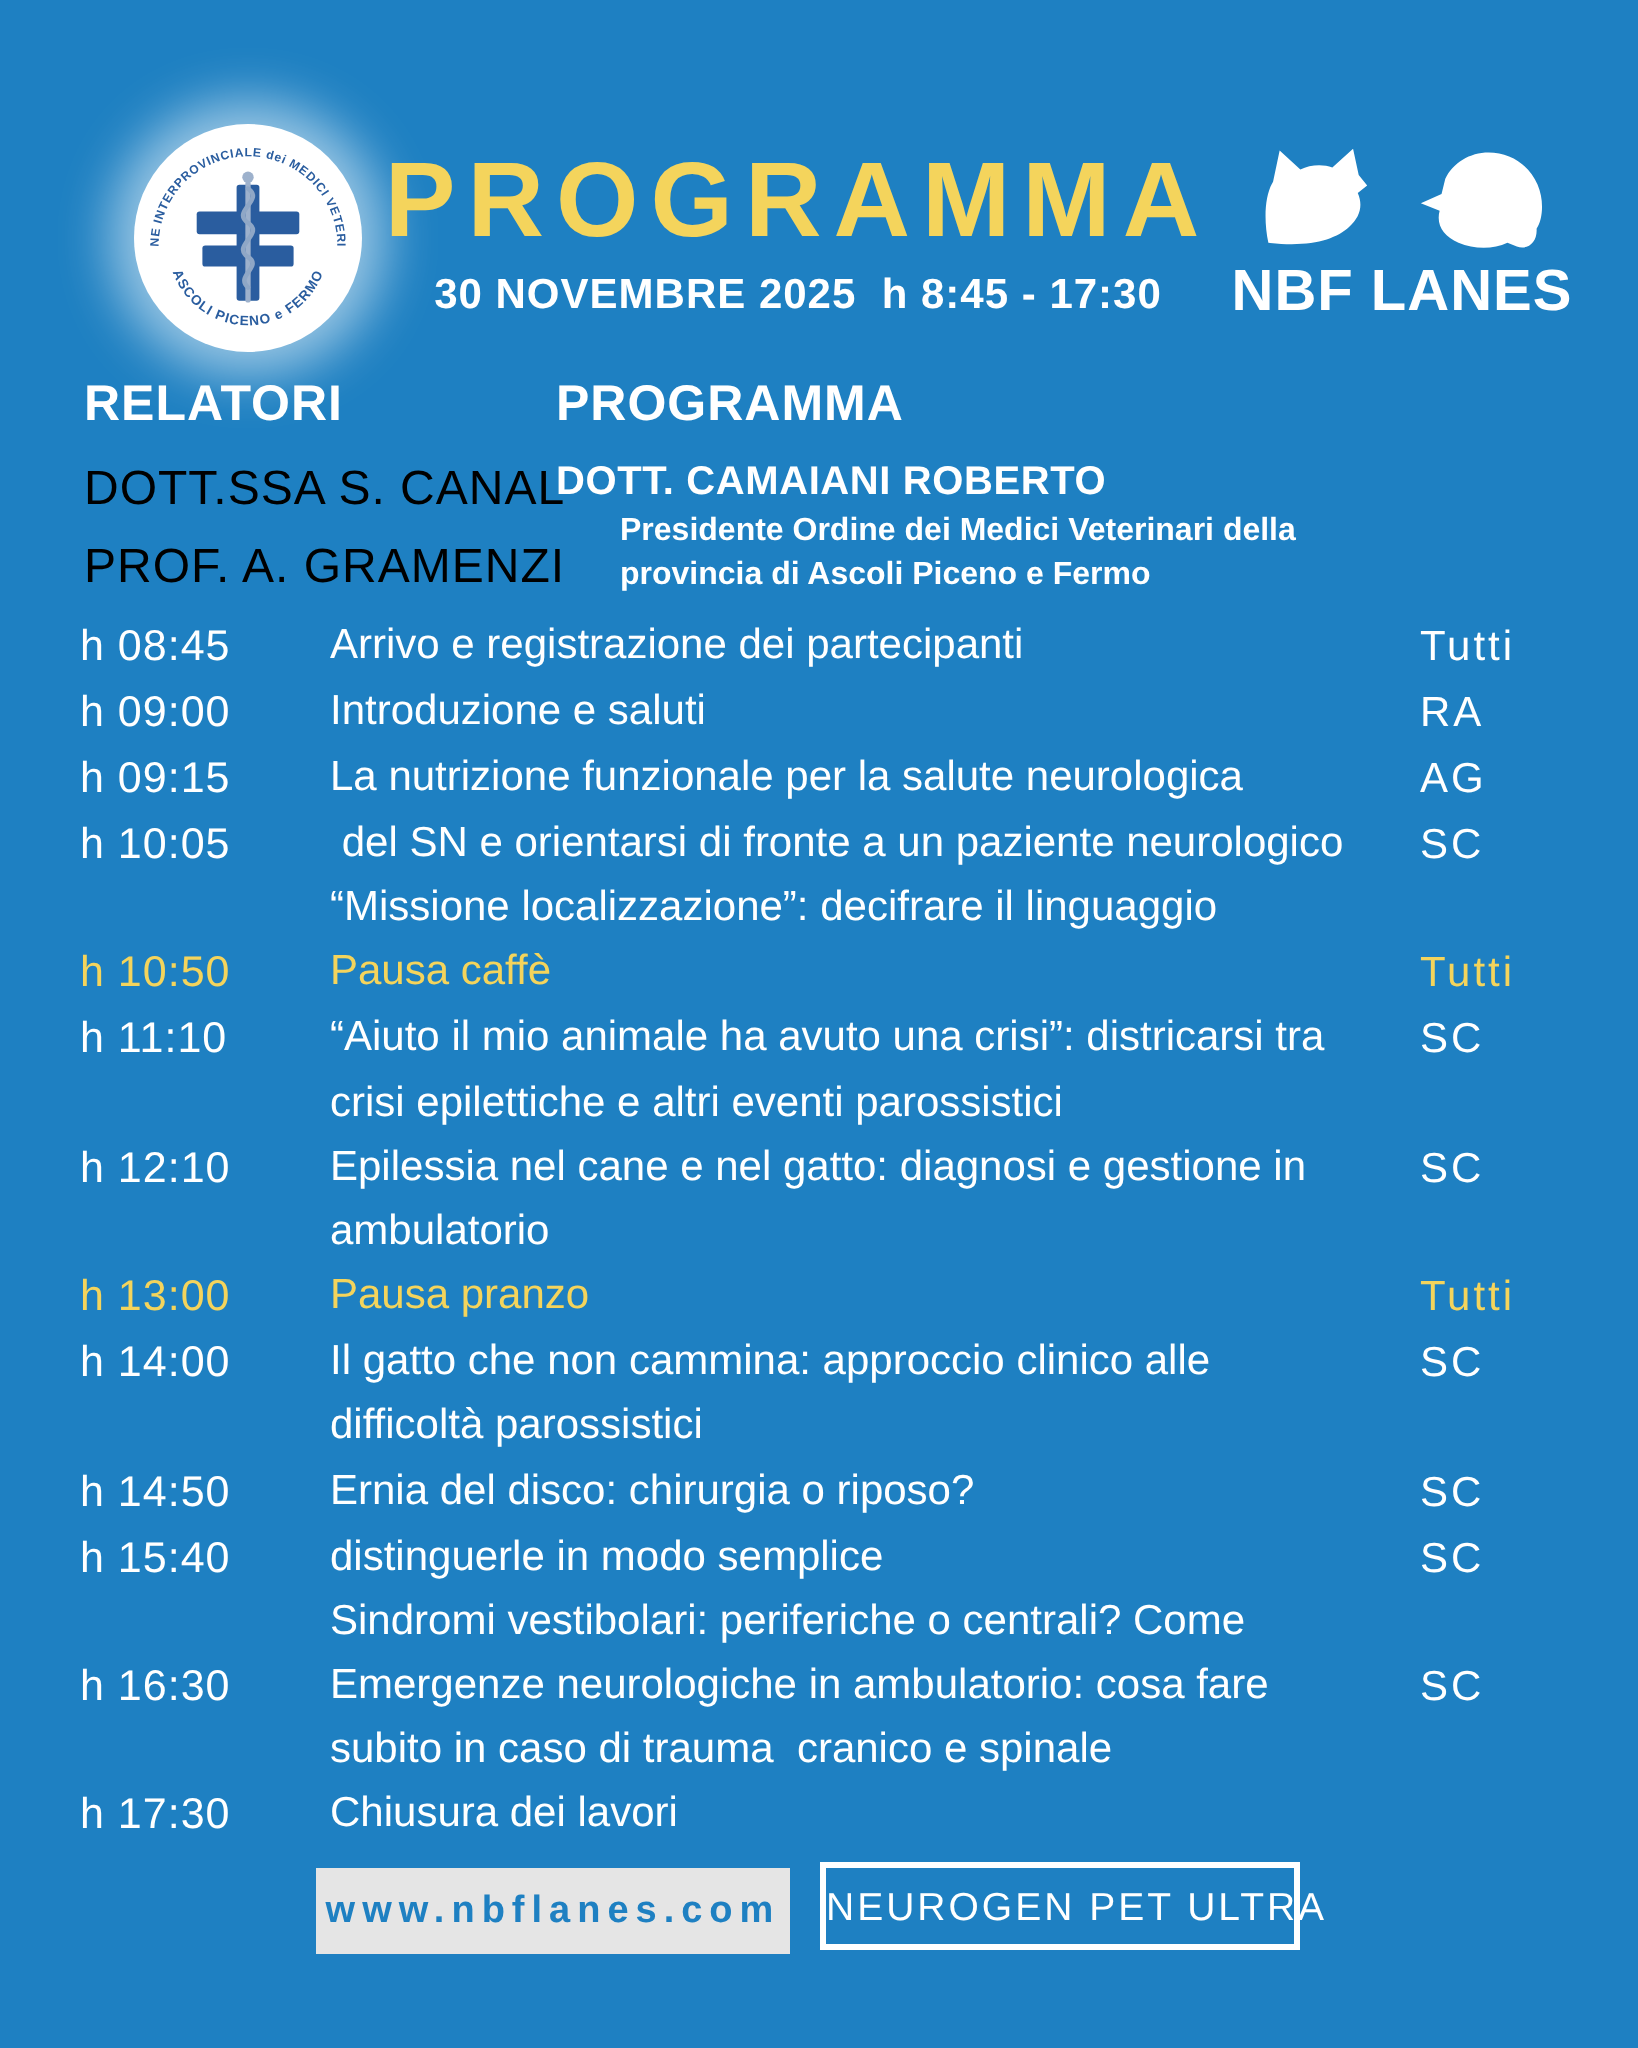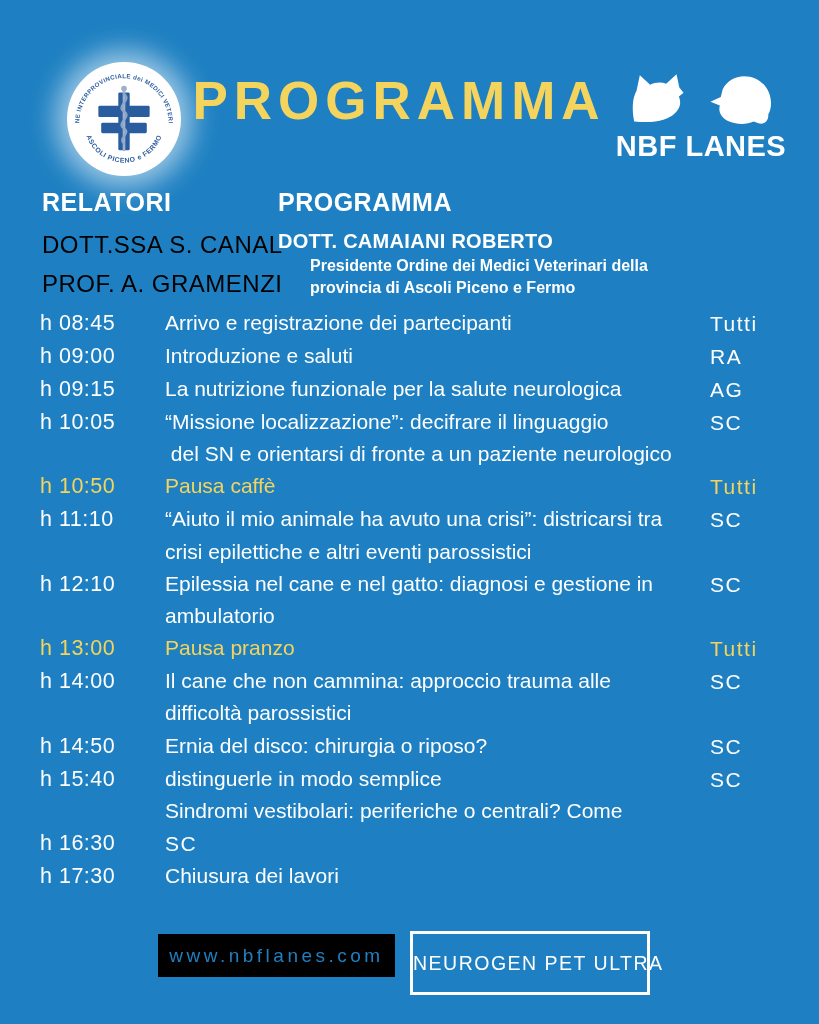--- a/index.html
+++ b/index.html
@@ -67,27 +67,27 @@
   .row .title .tline { line-height:32.2px; white-space:pre-wrap; }
   .row .code {
     flex:0 0 87px; color:#ffffff; font-size:21px; line-height:33px;
     letter-spacing:1.5px; white-space:nowrap;
   }
   .row.hl .time, .row.hl .title, .row.hl .code { color:#f4d45c; }
 
   
   .website-btn {
     position:absolute; left:158px; top:934px; width:237px; height:43px;
-    background:#000000; border:none; cursor:pointer;
+    background:#e5e5e5; border:none; cursor:pointer;
     color:#1e80c2; font-family:"Liberation Sans", sans-serif;
-    font-size:19px; font-weight:normal; letter-spacing:3.5px;
+    font-size:19px; font-weight:bold; letter-spacing:3.5px;
     text-align:center; line-height:43px; white-space:nowrap;
   }
   .product-btn {
-    position:absolute; left:410px; top:931px; width:240px; height:64px;
+    position:absolute; left:410px; top:931px; width:240px; height:44px;
     background:transparent; border:3px solid #ffffff; cursor:pointer;
     color:#ffffff; font-family:"Liberation Sans", sans-serif;
     font-size:19.5px; font-weight:normal; letter-spacing:1.5px;
     text-align:center; line-height:41px; white-space:nowrap;
   }
 </style>
 </head>
 <body>
 
 <div class="poster">
@@ -111,20 +111,21 @@
       <rect x="36" y="64" width="48" height="11" rx="1.5" fill="#2a5d9f"></rect>
 
       <circle cx="60" cy="28" r="3" fill="#9db1cc"></circle>
       <rect x="58.6" y="30" width="2.8" height="64" rx="1.4" fill="#9db1cc"></rect>
       <path d="M60,34 C69,40 51,46 60,52 C69,58 51,64 60,70 C68,75 53,80 60,86" fill="none" stroke="#8fa7c6" stroke-width="2.4" stroke-linecap="round"></path>
     </svg>
   </div>
 
   <div class="title-block">
     <div class="main-title">PROGRAMMA</div>
+    <div class="date-line">30 NOVEMBRE 2025  h 8:45 - 17:30</div>
   </div>
 
   <div class="brand">
     <svg viewBox="0 0 170 62">
 
       <path fill="#ffffff" d="M14,58 C11.5,46 12,33 16.5,25.5 L20,9 L31,19
            C36,16.5 43,16 48,18 L59,8 L62,22 L66.5,27.5 L61.5,31.5
            C64.5,38.5 62.5,44.5 57,49.5 C49.5,56.5 36,60.5 14,58 Z"></path>
 
       <path fill="#ffffff" d="M108,24 C112,15.5 121,10 131,10 C142.5,10 152.5,16.5 157,27
@@ -166,22 +167,22 @@
       <div class="row">
         <div class="time">h 09:15</div>
         <div class="title">
           <div class="tline">La nutrizione funzionale per la salute neurologica</div>
         </div>
         <div class="code">AG</div>
       </div>
       <div class="row">
         <div class="time">h 10:05</div>
         <div class="title">
+          <div class="tline"> del SN e orientarsi di fronte a un paziente neurologico</div>
           <div class="tline">“Missione localizzazione”: decifrare il linguaggio</div>
-          <div class="tline"> del SN e orientarsi di fronte a un paziente neurologico</div>
         </div>
         <div class="code">SC</div>
       </div>
       <div class="row hl">
         <div class="time">h 10:50</div>
         <div class="title">
           <div class="tline">Pausa caffè</div>
         </div>
         <div class="code">Tutti</div>
       </div>
@@ -204,21 +205,21 @@
       <div class="row hl">
         <div class="time">h 13:00</div>
         <div class="title">
           <div class="tline">Pausa pranzo</div>
         </div>
         <div class="code">Tutti</div>
       </div>
       <div class="row">
         <div class="time">h 14:00</div>
         <div class="title">
-          <div class="tline">Il cane che non cammina: approccio trauma alle</div>
+          <div class="tline">Il gatto che non cammina: approccio clinico alle</div>
           <div class="tline">difficoltà parossistici</div>
         </div>
         <div class="code">SC</div>
       </div>
       <div class="row">
         <div class="time">h 14:50</div>
         <div class="title">
           <div class="tline">Ernia del disco: chirurgia o riposo?</div>
         </div>
         <div class="code">SC</div>
@@ -226,20 +227,24 @@
       <div class="row">
         <div class="time">h 15:40</div>
         <div class="title">
           <div class="tline">distinguerle in modo semplice</div>
           <div class="tline">Sindromi vestibolari: periferiche o centrali? Come</div>
         </div>
         <div class="code">SC</div>
       </div>
       <div class="row">
         <div class="time">h 16:30</div>
+        <div class="title">
+          <div class="tline">Emergenze neurologiche in ambulatorio: cosa fare</div>
+          <div class="tline">subito in caso di trauma  cranico e spinale</div>
+        </div>
         <div class="code">SC</div>
       </div>
       <div class="row">
         <div class="time">h 17:30</div>
         <div class="title">
           <div class="tline">Chiusura dei lavori</div>
         </div>
         <div class="code"></div>
       </div>
     </div>

